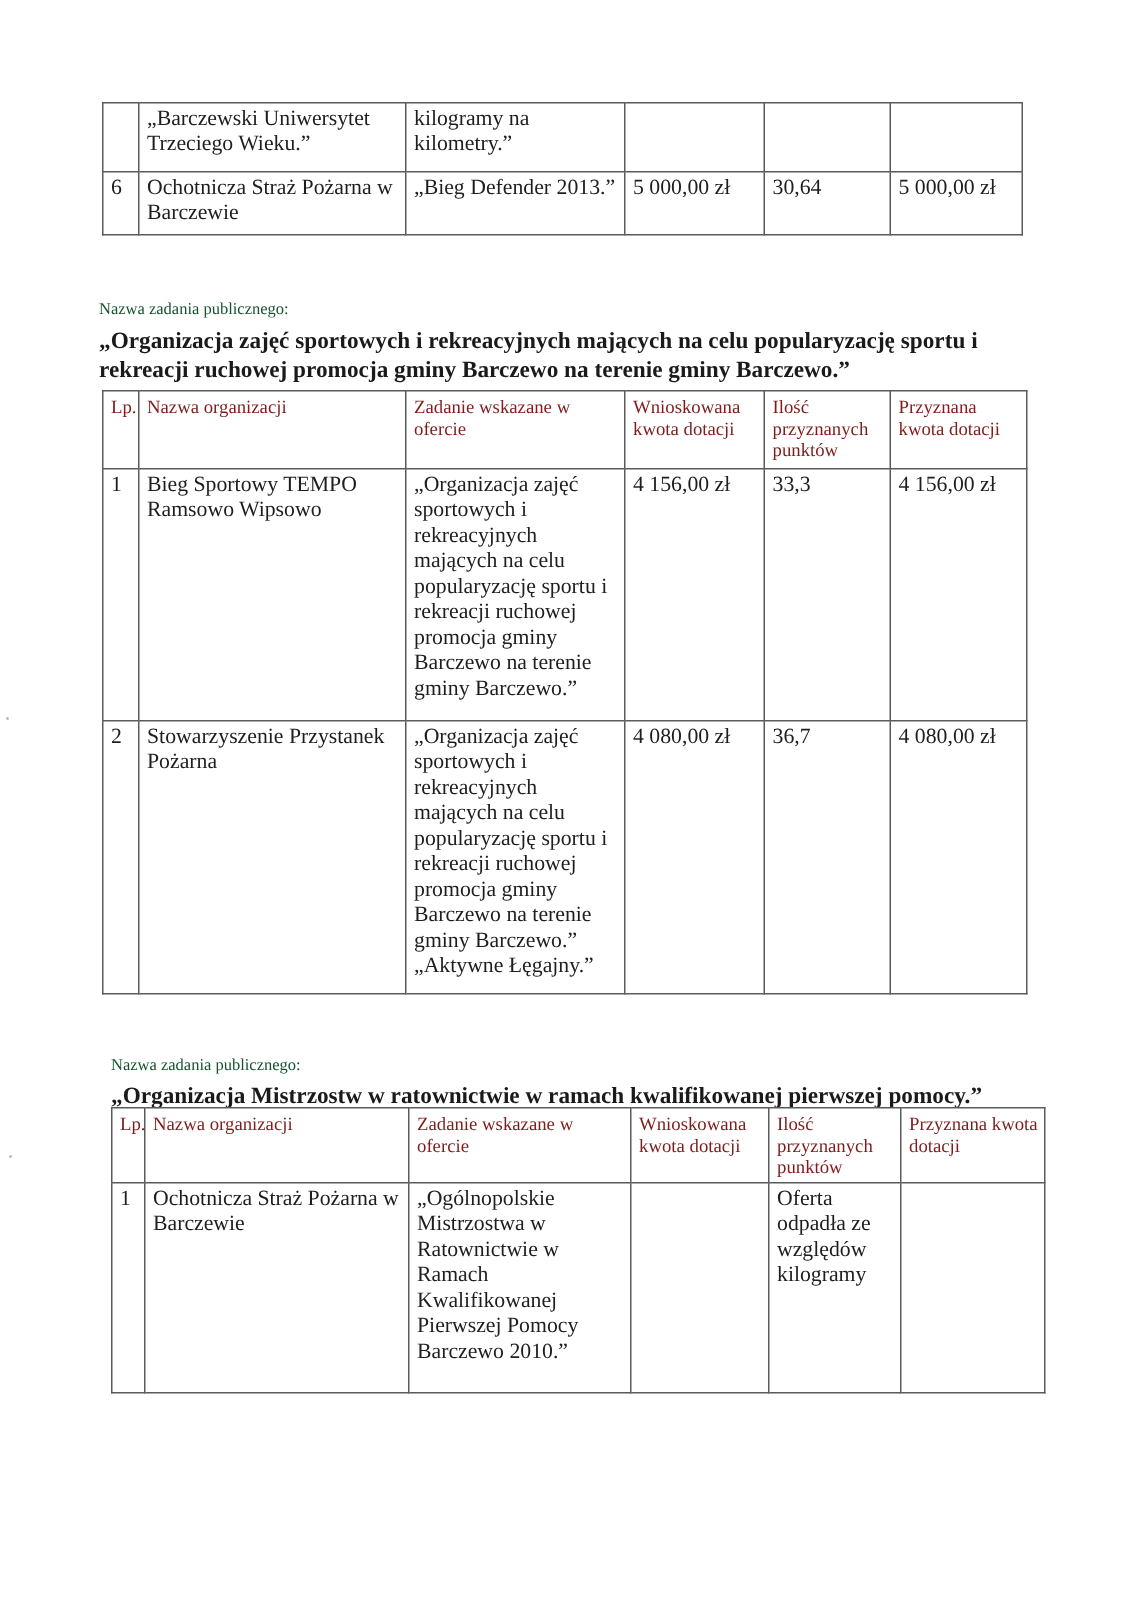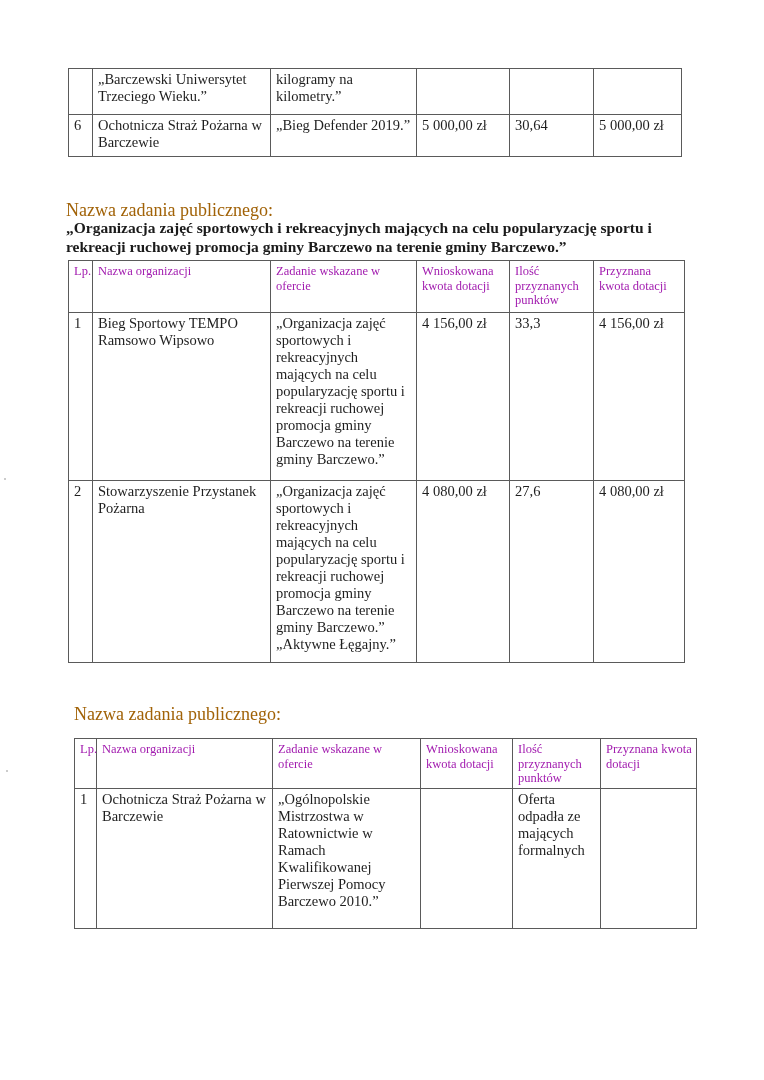--- a/index.html
+++ b/index.html
@@ -17,27 +17,27 @@
     font-size: 14.5px;
     line-height: 17px;
   }
   table.doc td, table.doc th {
     border: 1px solid #5a5a5a;
     vertical-align: top;
     padding: 2px 4px 2px 5px;
     font-weight: normal;
     text-align: left;
   }
-  table.doc th { font-size: 12.5px; line-height: 14.5px; padding-top: 3px; color: #a21caf; }
+  table.doc th { font-size: 12.5px; line-height: 14.5px; padding-top: 3px; color: #7f1d1d; }
   td.num { text-align: right; padding-right: 6px; }
   td.pts { text-align: center; }
 
   .section-label {
     position: absolute; left: 66px;
-    font-size: 18px; color: #a16207;
+    font-size: 11px; color: #14532d;
   }
   .section-title {
     position: absolute; left: 66px;
     font-size: 15.5px; font-weight: bold; line-height: 19px;
     color: #1a1a1a;
   }
   .speck { position: absolute; width: 2px; height: 2px; background: #bbb; border-radius: 1px; }
 </style>
 </head>
 <body>
@@ -58,21 +58,21 @@
       <td></td>
       <td>„Barczewski Uniwersytet Trzeciego Wieku.”</td>
       <td>kilogramy na kilometry.”</td>
       <td class="num"></td>
       <td></td>
       <td class="num"></td>
     </tr>
     <tr style="height:42px;">
       <td>6</td>
       <td>Ochotnicza Straż Pożarna w Barczewie</td>
-      <td>„Bieg Defender 2019.”</td>
+      <td>„Bieg Defender 2013.”</td>
       <td class="num">5 000,00 zł</td>
       <td>30,64</td>
       <td class="num">5 000,00 zł</td>
     </tr>
   </tbody>
     </table>
 
   <div class="section-label" style="top:200px;">Nazwa zadania publicznego:</div>
   <div class="section-title" style="top:218px; width:640px;">„Organizacja zajęć sportowych i rekreacyjnych mających na celu popularyzację sportu i rekreacji ruchowej promocja gminy Barczewo na terenie gminy Barczewo.”</div>
 
@@ -100,27 +100,28 @@
       <td>„Organizacja zajęć sportowych i rekreacyjnych mających na celu popularyzację sportu i rekreacji ruchowej promocja gminy Barczewo na terenie gminy Barczewo.”</td>
       <td>4 156,00 zł</td>
       <td class="pts">33,3</td>
       <td class="num">4 156,00 zł</td>
     </tr>
     <tr style="height:182px;">
       <td>2</td>
       <td>Stowarzyszenie Przystanek Pożarna</td>
       <td>„Organizacja zajęć sportowych i rekreacyjnych mających na celu popularyzację sportu i rekreacji ruchowej promocja gminy Barczewo na terenie gminy Barczewo.” „Aktywne Łęgajny.”</td>
       <td>4 080,00 zł</td>
-      <td class="pts">27,6</td>
+      <td class="pts">36,7</td>
       <td class="num">4 080,00 zł</td>
     </tr>
   </tbody>
     </table>
 
   <div class="section-label" style="top:704px; left:74px;">Nazwa zadania publicznego:</div>
+  <div class="section-title" style="top:721px; left:74px; width:660px; white-space:nowrap;">„Organizacja Mistrzostw w ratownictwie w ramach kwalifikowanej pierwszej pomocy.”</div>
 
   <table class="doc" style="left:74px; top:738px; width:622px;">
     <colgroup>
       <col style="width:22px">
         <col style="width:176px">
         <col style="width:148px">
       <col style="width:92px">
         <col style="width:88px">
         <col style="width:96px">
     </colgroup>
@@ -131,21 +132,21 @@
       <th>Zadanie wskazane w ofercie</th>
       <th>Wnioskowana kwota dotacji</th>
       <th>Ilość przyznanych punktów</th>
       <th>Przyznana kwota dotacji</th>
     </tr>
     <tr style="height:140px;">
       <td>1</td>
       <td>Ochotnicza Straż Pożarna w Barczewie</td>
       <td>„Ogólnopolskie Mistrzostwa w Ratownictwie w Ramach Kwalifikowanej Pierwszej Pomocy Barczewo 2010.”</td>
       <td></td>
-      <td>Oferta odpadła ze mających formalnych</td>
+      <td>Oferta odpadła ze względów kilogramy</td>
       <td></td>
     </tr>
   </tbody>
     </table>
 
   <div class="speck" style="left:4px; top:478px;"></div>
   <div class="speck" style="left:6px; top:770px;"></div>
 </div>
 
 </body></html>

